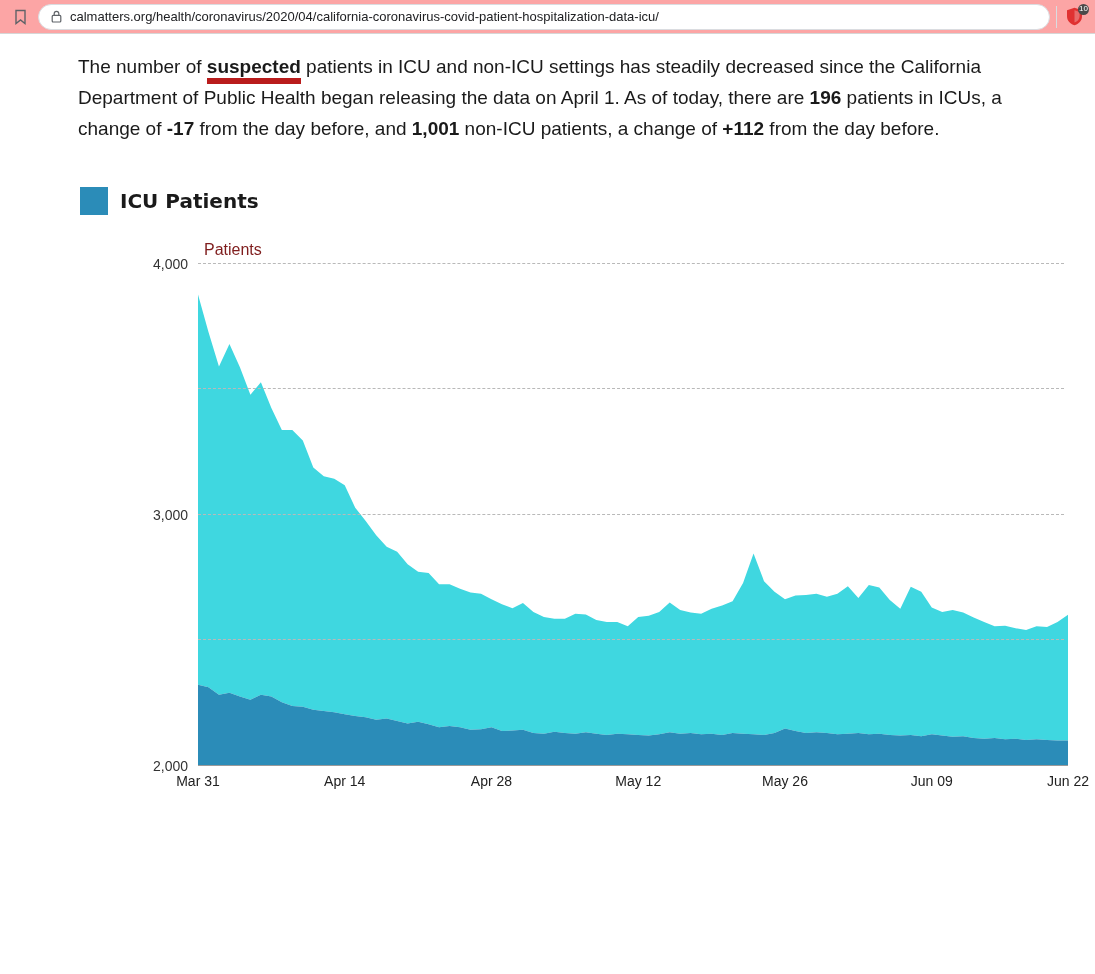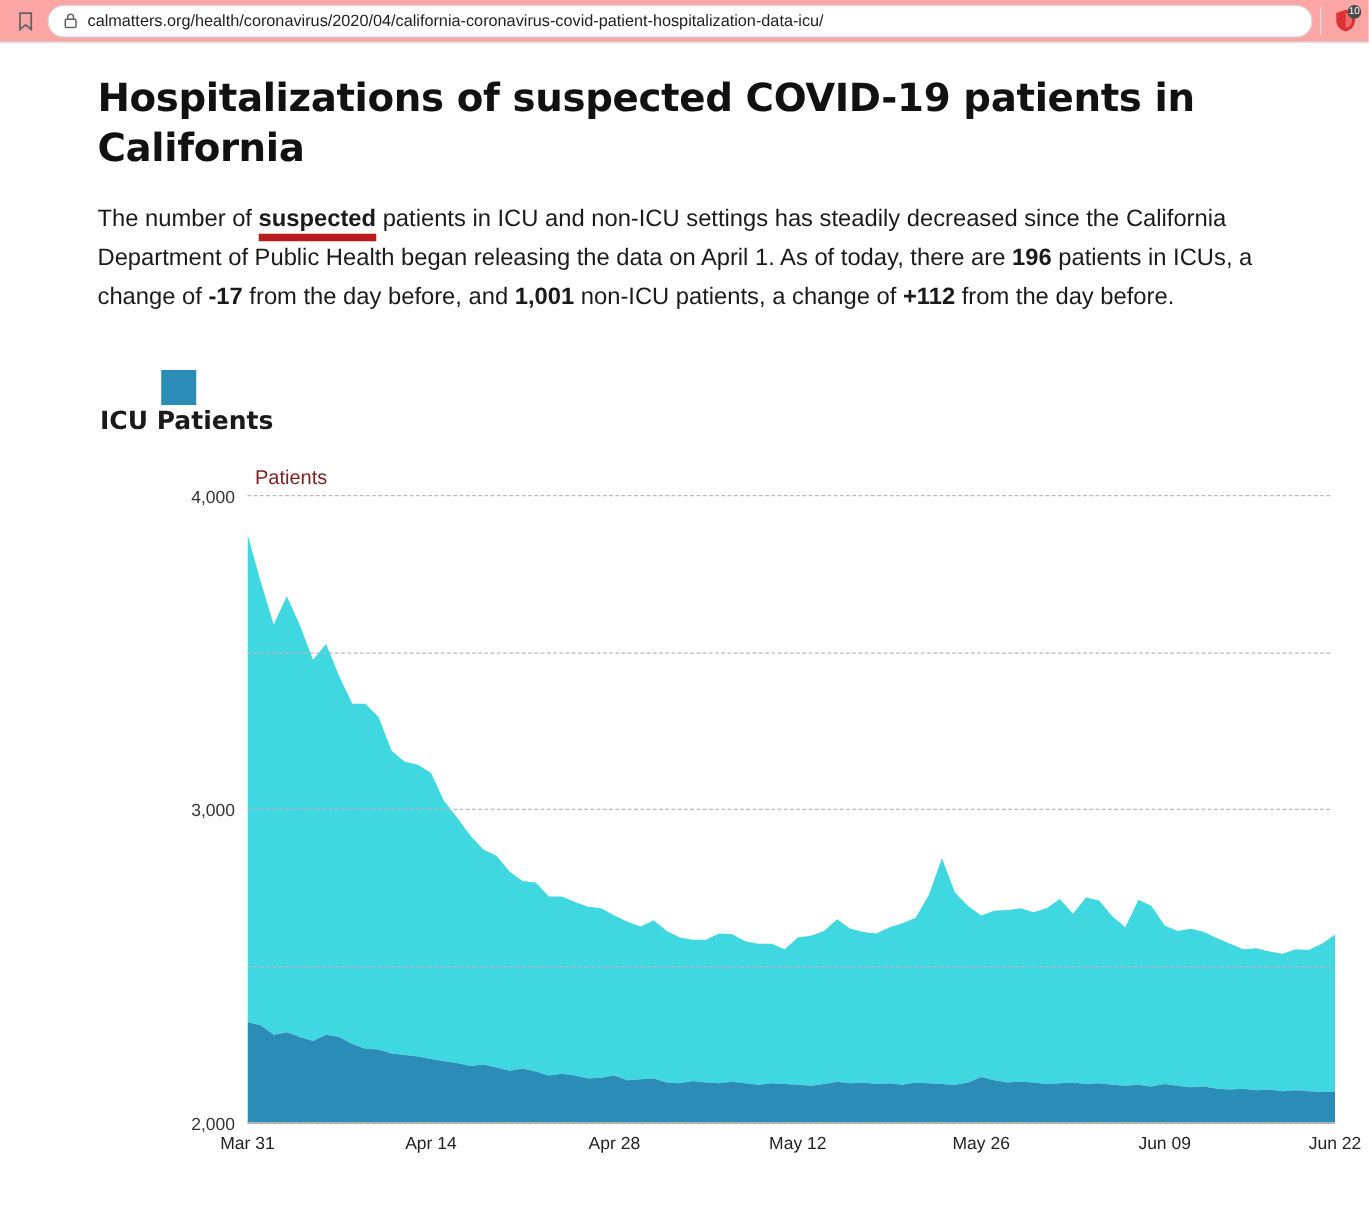--- a/index.html
+++ b/index.html
@@ -52,21 +52,21 @@
   }
   .ext-area {
     display: flex; align-items: center; gap: 6px;
     padding-left: 6px;
     border-left: 1px solid #dadce0;
     height: 22px;
   }
   .shield-badge {
     position: relative;
     width: 22px; height: 22px;
-    display: flex; align-items: center; justify-content: flex-end;
+    display: flex; align-items: center; justify-content: center;
   }
   .shield-badge .count {
     position: absolute;
     top: -2px; right: -4px;
     background: #4a4a4a;
     color: #fff;
     font-size: 8px;
     line-height: 10px;
     min-width: 11px;
     height: 11px;
@@ -110,21 +110,20 @@
   
   .legend {
     display: flex;
     align-items: center;
     margin: 0 0 26px 0;
     padding-left: 2px;
   }
   .legend-item {
     display: flex;
     align-items: center;
-    flex-direction: column;
   }
   .legend-item + .legend-item { margin-left: 418px; }
   .swatch {
     width: 28px; height: 28px;
     margin-right: 12px;
     display: inline-block;
   }
   .legend-label {
     font-family: "DejaVu Sans", sans-serif;
     font-size: 20px;
@@ -210,21 +209,20 @@
         <path d="M8.5 0.8 L16 3.3 V9 c0 5-3.3 8.1-7.5 9.2C4.3 17.1 1 14 1 9 V3.3 Z" fill="#e03131"></path>
         <path d="M8.5 3.2 L13.6 4.9 V9 c0 3.4-2.2 5.6-5.1 6.4 V3.2Z" fill="#ffffff" opacity="0.28"></path>
       </svg>
       <span class="count">10</span>
     </div>
   </div>
 </div>
 
 <div class="page">
 
-  <h1 class="headline">Hospitalizations of suspected COVID-19 patients in California</h1>
 
   <p class="deck">
     <span>The number of </span><span class="underline-term">suspected</span><span> patients in ICU and non-ICU settings has steadily decreased since the California Department of Public Health began releasing the data on April 1. As of today, there are </span><b>196</b><span> patients in ICUs, a change of </span><b>-17</b><span> from the day before, and </span><b>1,001</b><span> non-ICU patients, a change of </span><b>+112</b><span> from the day before.</span>
   </p>
 
   <div class="legend">
     <div class="legend-item">
       <span class="swatch" style="background:#2b8cb8"></span>
       <span class="legend-label">ICU Patients</span>
     </div>

